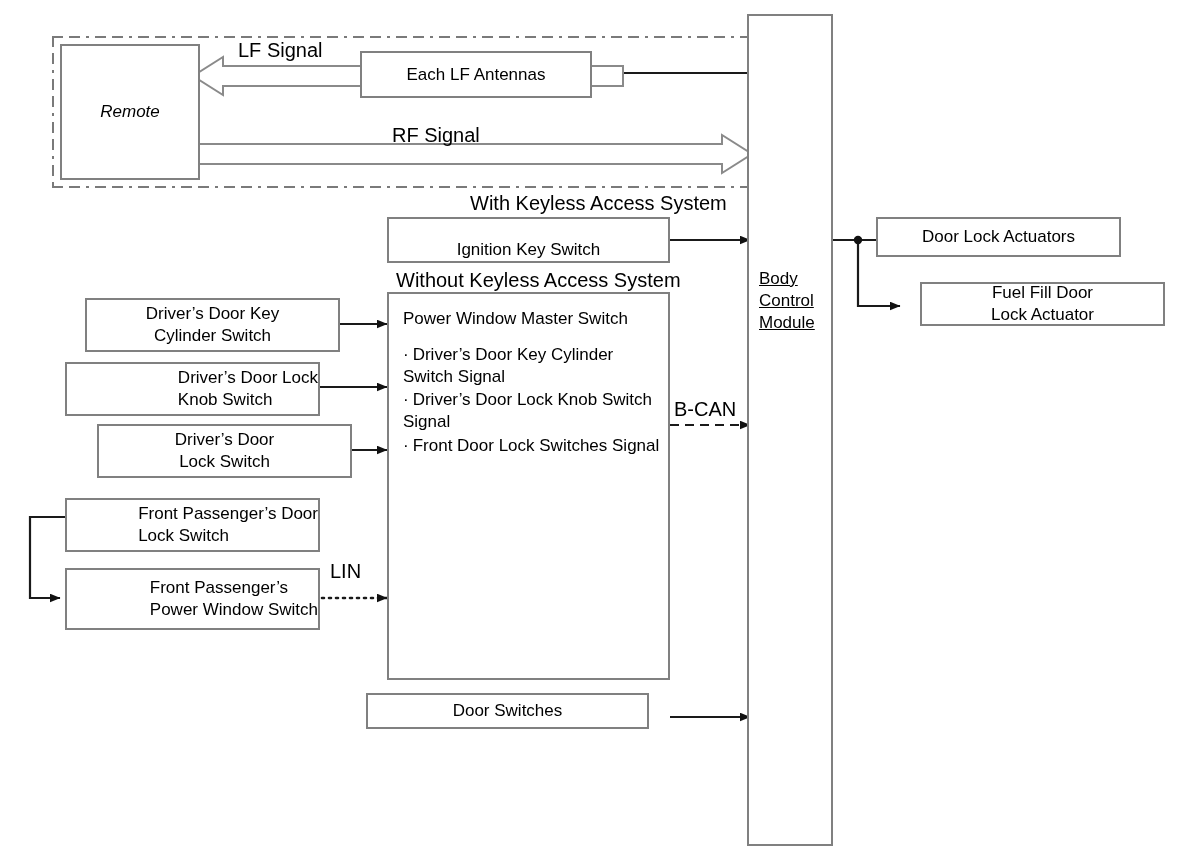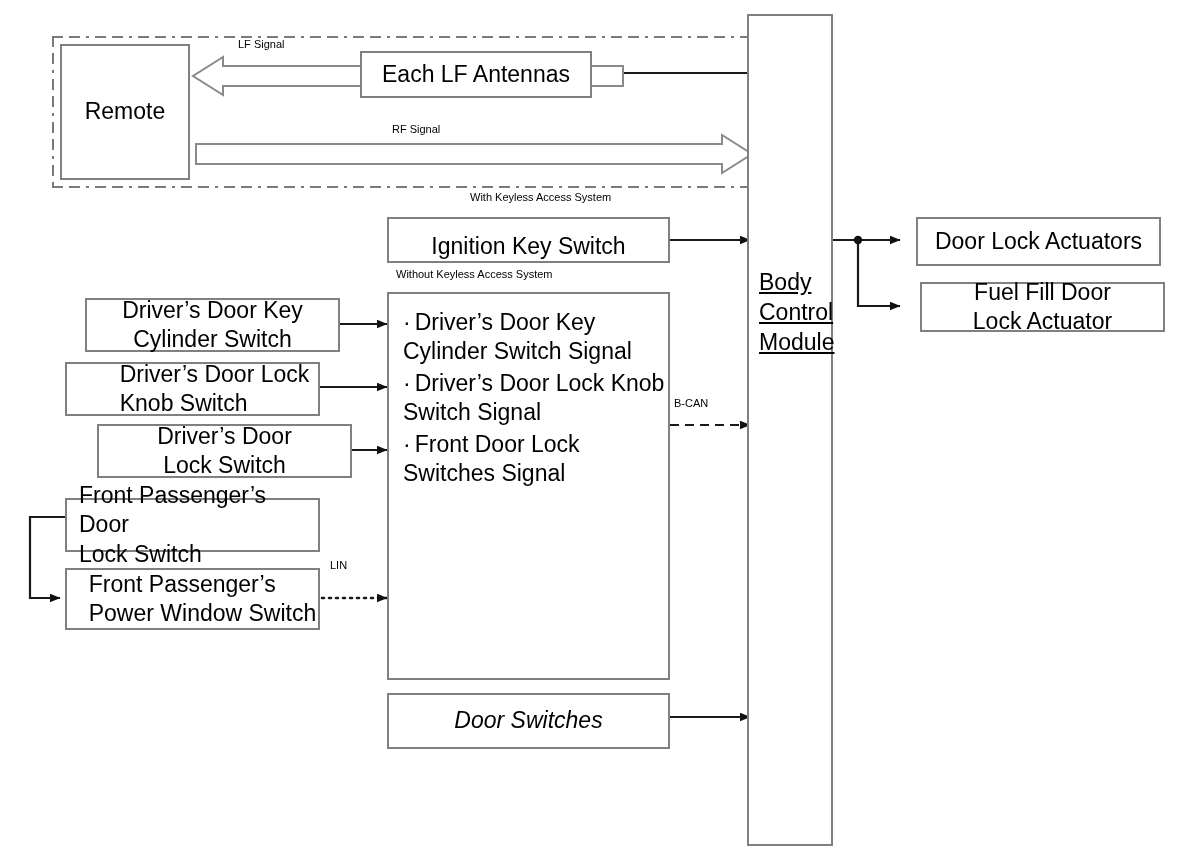--- a/index.html
+++ b/index.html
@@ -16,44 +16,44 @@
     height: 863px;
     background: #ffffff;
     overflow: hidden;
   }
   .box {
     position: absolute;
     box-sizing: border-box;
     border: 2px solid #808080;
     background: #ffffff;
     color: #000000;
-    font-size: 23px;
+    font-size: 17px;
     line-height: 1.28;
     display: flex;
     z-index: 3;
   }
   .box.center {
     align-items: center;
     justify-content: center;
     text-align: center;
   }
   .box.topleft {
     align-items: flex-start;
     justify-content: flex-start;
     text-align: left;
   }
   .box.midleft {
     align-items: center;
-    justify-content: center;
+    justify-content: flex-end;
     text-align: left;
   }
   .label {
     position: absolute;
     color: #000000;
-    font-size: 11px;
+    font-size: 20px;
     line-height: 1.25;
     white-space: nowrap;
     z-index: 4;
   }
   .pwms-inner {
     padding: 14px 0 0 14px;
   }
   .pwms-title {
     margin-bottom: 14px;
   }
@@ -124,54 +124,55 @@
     <circle cx="858" cy="240" r="4.2" fill="#111111"></circle>
   </svg>
 
   <svg class="wires" viewBox="0 0 1200 863" xmlns="http://www.w3.org/2000/svg">
 
     <path d="M623,66 L223,66 L223,57 L193,76 L223,95 L223,86 L623,86 Z" fill="#ffffff" stroke="#8a8a8a" stroke-width="2" stroke-linejoin="miter"></path>
 
     <path d="M196,144 L722,144 L722,135 L752,154 L722,173 L722,164 L196,164 Z" fill="#ffffff" stroke="#8a8a8a" stroke-width="2" stroke-linejoin="miter"></path>
   </svg>
 
-  <div class="box center" style="left:60px; top:44px; width:130px; height:136px;">
+  <div class="box center" style="left:60px; top:44px; width:140px; height:136px;font-style:italic;">
     <span>Remote</span>
   </div>
 
   <div class="box center" style="left:360px; top:51px; width:232px; height:47px;">
     <span>Each LF Antennas</span>
   </div>
 
   <div class="label" style="left:238px; top:38px;">LF Signal</div>
   <div class="label" style="left:392px; top:123px;">RF Signal</div>
 
   <div class="label" style="left:470px; top:191px;">With Keyless Access System</div>
 
   <div class="box center" style="left:387px; top:217px; width:283px; height:46px;align-items:flex-end;">
     <span>Ignition Key Switch</span>
   </div>
 
   <div class="label" style="left:396px; top:268px;">Without Keyless Access System</div>
 
   <div class="box topleft" style="left:387px; top:292px; width:283px; height:388px;">
     <div class="pwms-inner">
+      <div class="pwms-title">Power Window Master Switch</div>
       <div class="pwms-item">
         <span class="dot">·</span><span>Driver’s Door Key Cylinder Switch Signal</span>
       </div>
       <div class="pwms-item">
         <span class="dot">·</span><span>Driver’s Door Lock Knob Switch Signal</span>
       </div>
       <div class="pwms-item">
         <span class="dot">·</span><span>Front Door Lock Switches Signal</span>
       </div>
     </div>
   </div>
 
-  <div class="box center" style="left:387px; top:693px; width:283px; height:56px;font-style:italic;">
+  <div class="box center" style="left:366px; top:693px; width:283px; height:36px;">
     <span>Door Switches</span>
   </div>
 
   <div class="box center" style="left:65px; top:298px; width:255px; height:54px;margin-left:20px;">
     <span>
       <span>Driver’s Door Key</span><br>
       <span>Cylinder Switch</span>
     </span>
   </div>
 
@@ -207,24 +208,24 @@
   <div class="label" style="left:330px; top:559px;">LIN</div>
 
   <div class="box topleft" style="left:747px; top:14px; width:86px; height:832px;text-decoration:underline;">
     <div style="padding:252px 0 0 10px; line-height:1.3;">
       <span>Body</span><br>
       <span>Control</span><br>
       <span>Module</span>
     </div>
   </div>
 
-  <div class="box center" style="left:916px; top:217px; width:245px; height:49px;">
+  <div class="box center" style="left:876px; top:217px; width:245px; height:40px;">
     <span>Door Lock Actuators</span>
   </div>
 
-  <div class="box center" style="left:920px; top:282px; width:245px; height:50px;">
+  <div class="box center" style="left:920px; top:282px; width:245px; height:44px;">
     <span>
       <span>Fuel Fill Door</span><br>
       <span>Lock Actuator</span>
     </span>
   </div>
 
 </div>
 
 </body></html>

